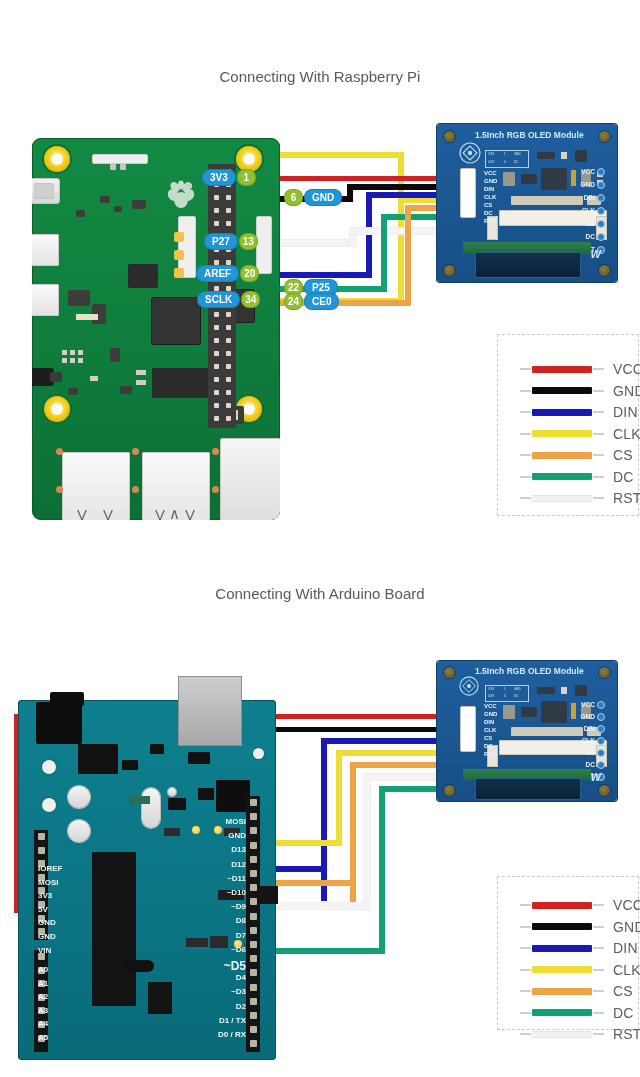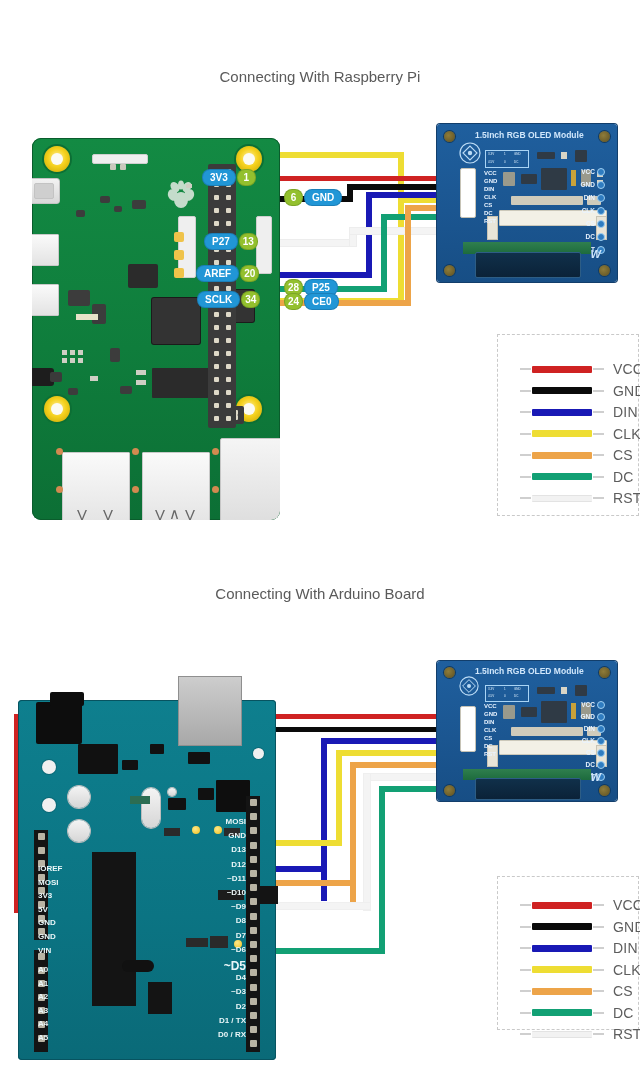--- a/index.html
+++ b/index.html
@@ -308,21 +308,21 @@
     <span class="pinname">AREF</span>
     <span class="gap"></span>
     <span class="pinnum">20</span>
   </div>
   <div class="pinlab" style="left:198px;top:292px;">
     <span class="pinname">SCLK</span>
     <span class="gap"></span>
     <span class="pinnum">34</span>
   </div>
   <div class="pinlab" style="left:285px;top:280px;">
-    <span class="pinnum">28</span>
+    <span class="pinnum">22</span>
     <span class="gap"></span>
     <span class="pinname">P25</span>
   </div>
   <div class="pinlab" style="left:285px;top:294px;">
     <span class="pinnum">24</span>
     <span class="gap"></span>
     <span class="pinname">CE0</span>
   </div>
 
   <div class="oled" style="left:437px;top:124px;width:180px;height:158px;">

